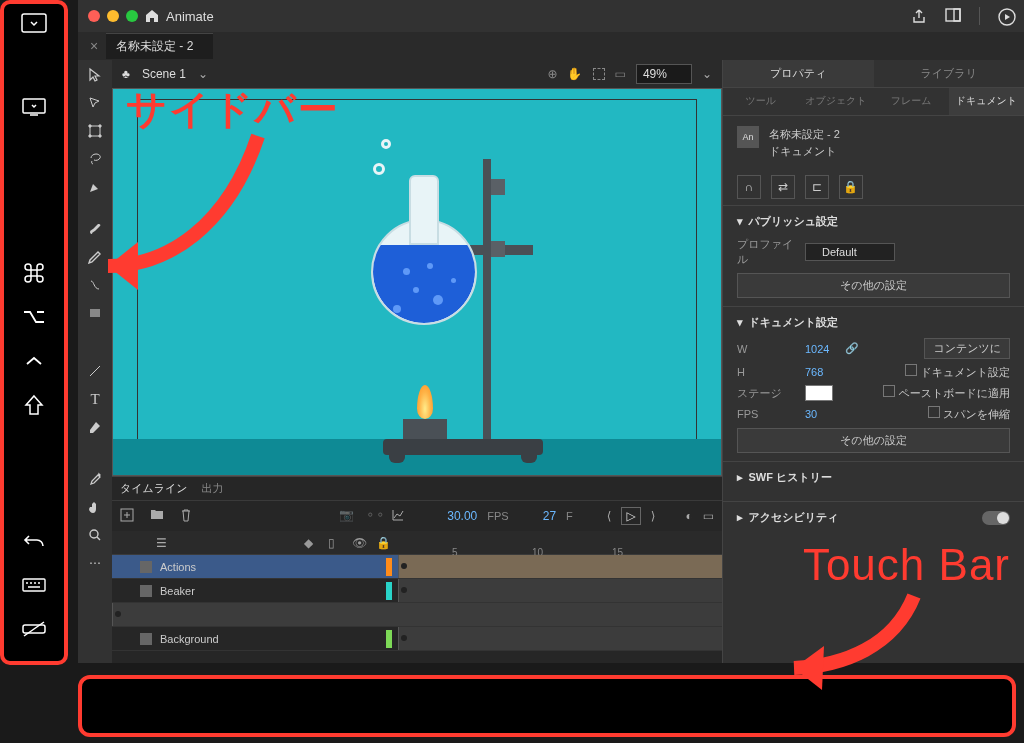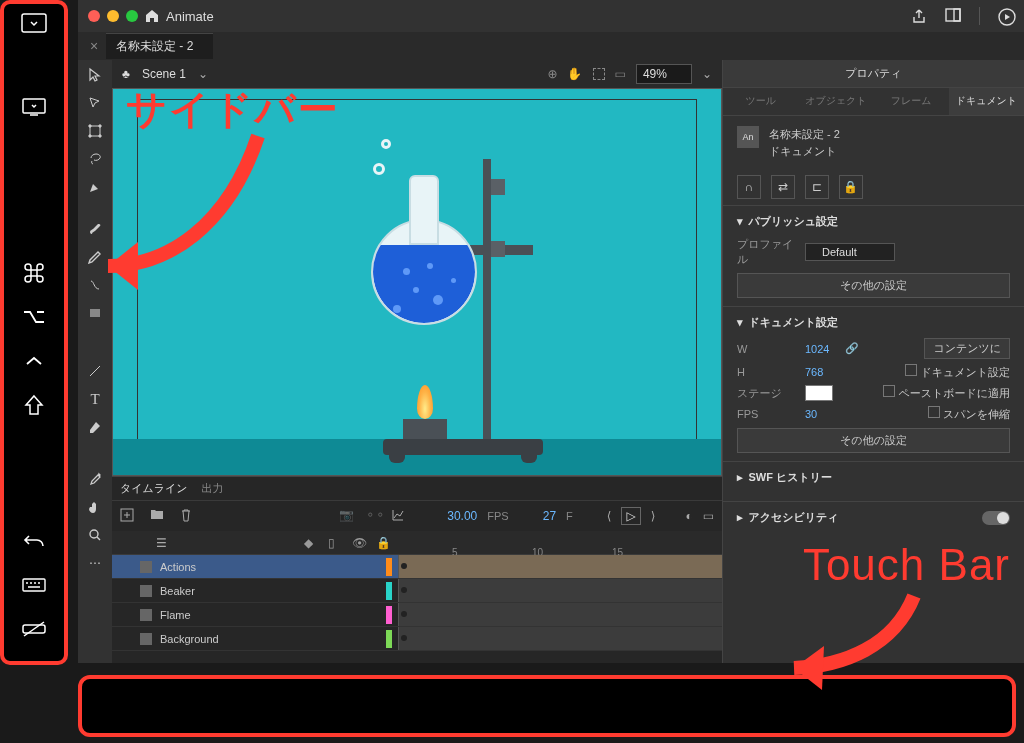--- a/index.html
+++ b/index.html
@@ -396,45 +396,41 @@
           <div class="ln">
             <span class="pg"></span>
             <span>Beaker</span>
             <span class="cbar" style="background:#29d3c8"></span>
           </div>
           <div class="track">
             <span class="kf"></span>
           </div>
         </div>
         <div class="layer">
-          <div class="ln">
-            <span class="pg"></span>
-            <span>Flame</span>
-            <span class="cbar" style="background:#ff5fd0"></span>
-          </div>
           <div class="track">
             <span class="kf"></span>
           </div>
         </div>
         <div class="layer">
           <div class="ln">
             <span class="pg"></span>
             <span>Background</span>
             <span class="cbar" style="background:#7dd957"></span>
           </div>
           <div class="track">
             <span class="kf"></span>
           </div>
         </div>
       </div>
   </div>
 
   <div class="proppanel">
     <div class="pn-tabs">
       <div class="act">プロパティ</div>
+      <div>ライブラリ</div>
     </div>
     <div class="pn-sub">
       <div>ツール</div>
       <div>オブジェクト</div>
       <div>フレーム</div>
       <div class="act">ドキュメント</div>
     </div>
     <div class="pn-doc">
       <div class="an">An</div>
       <div class="tx">

